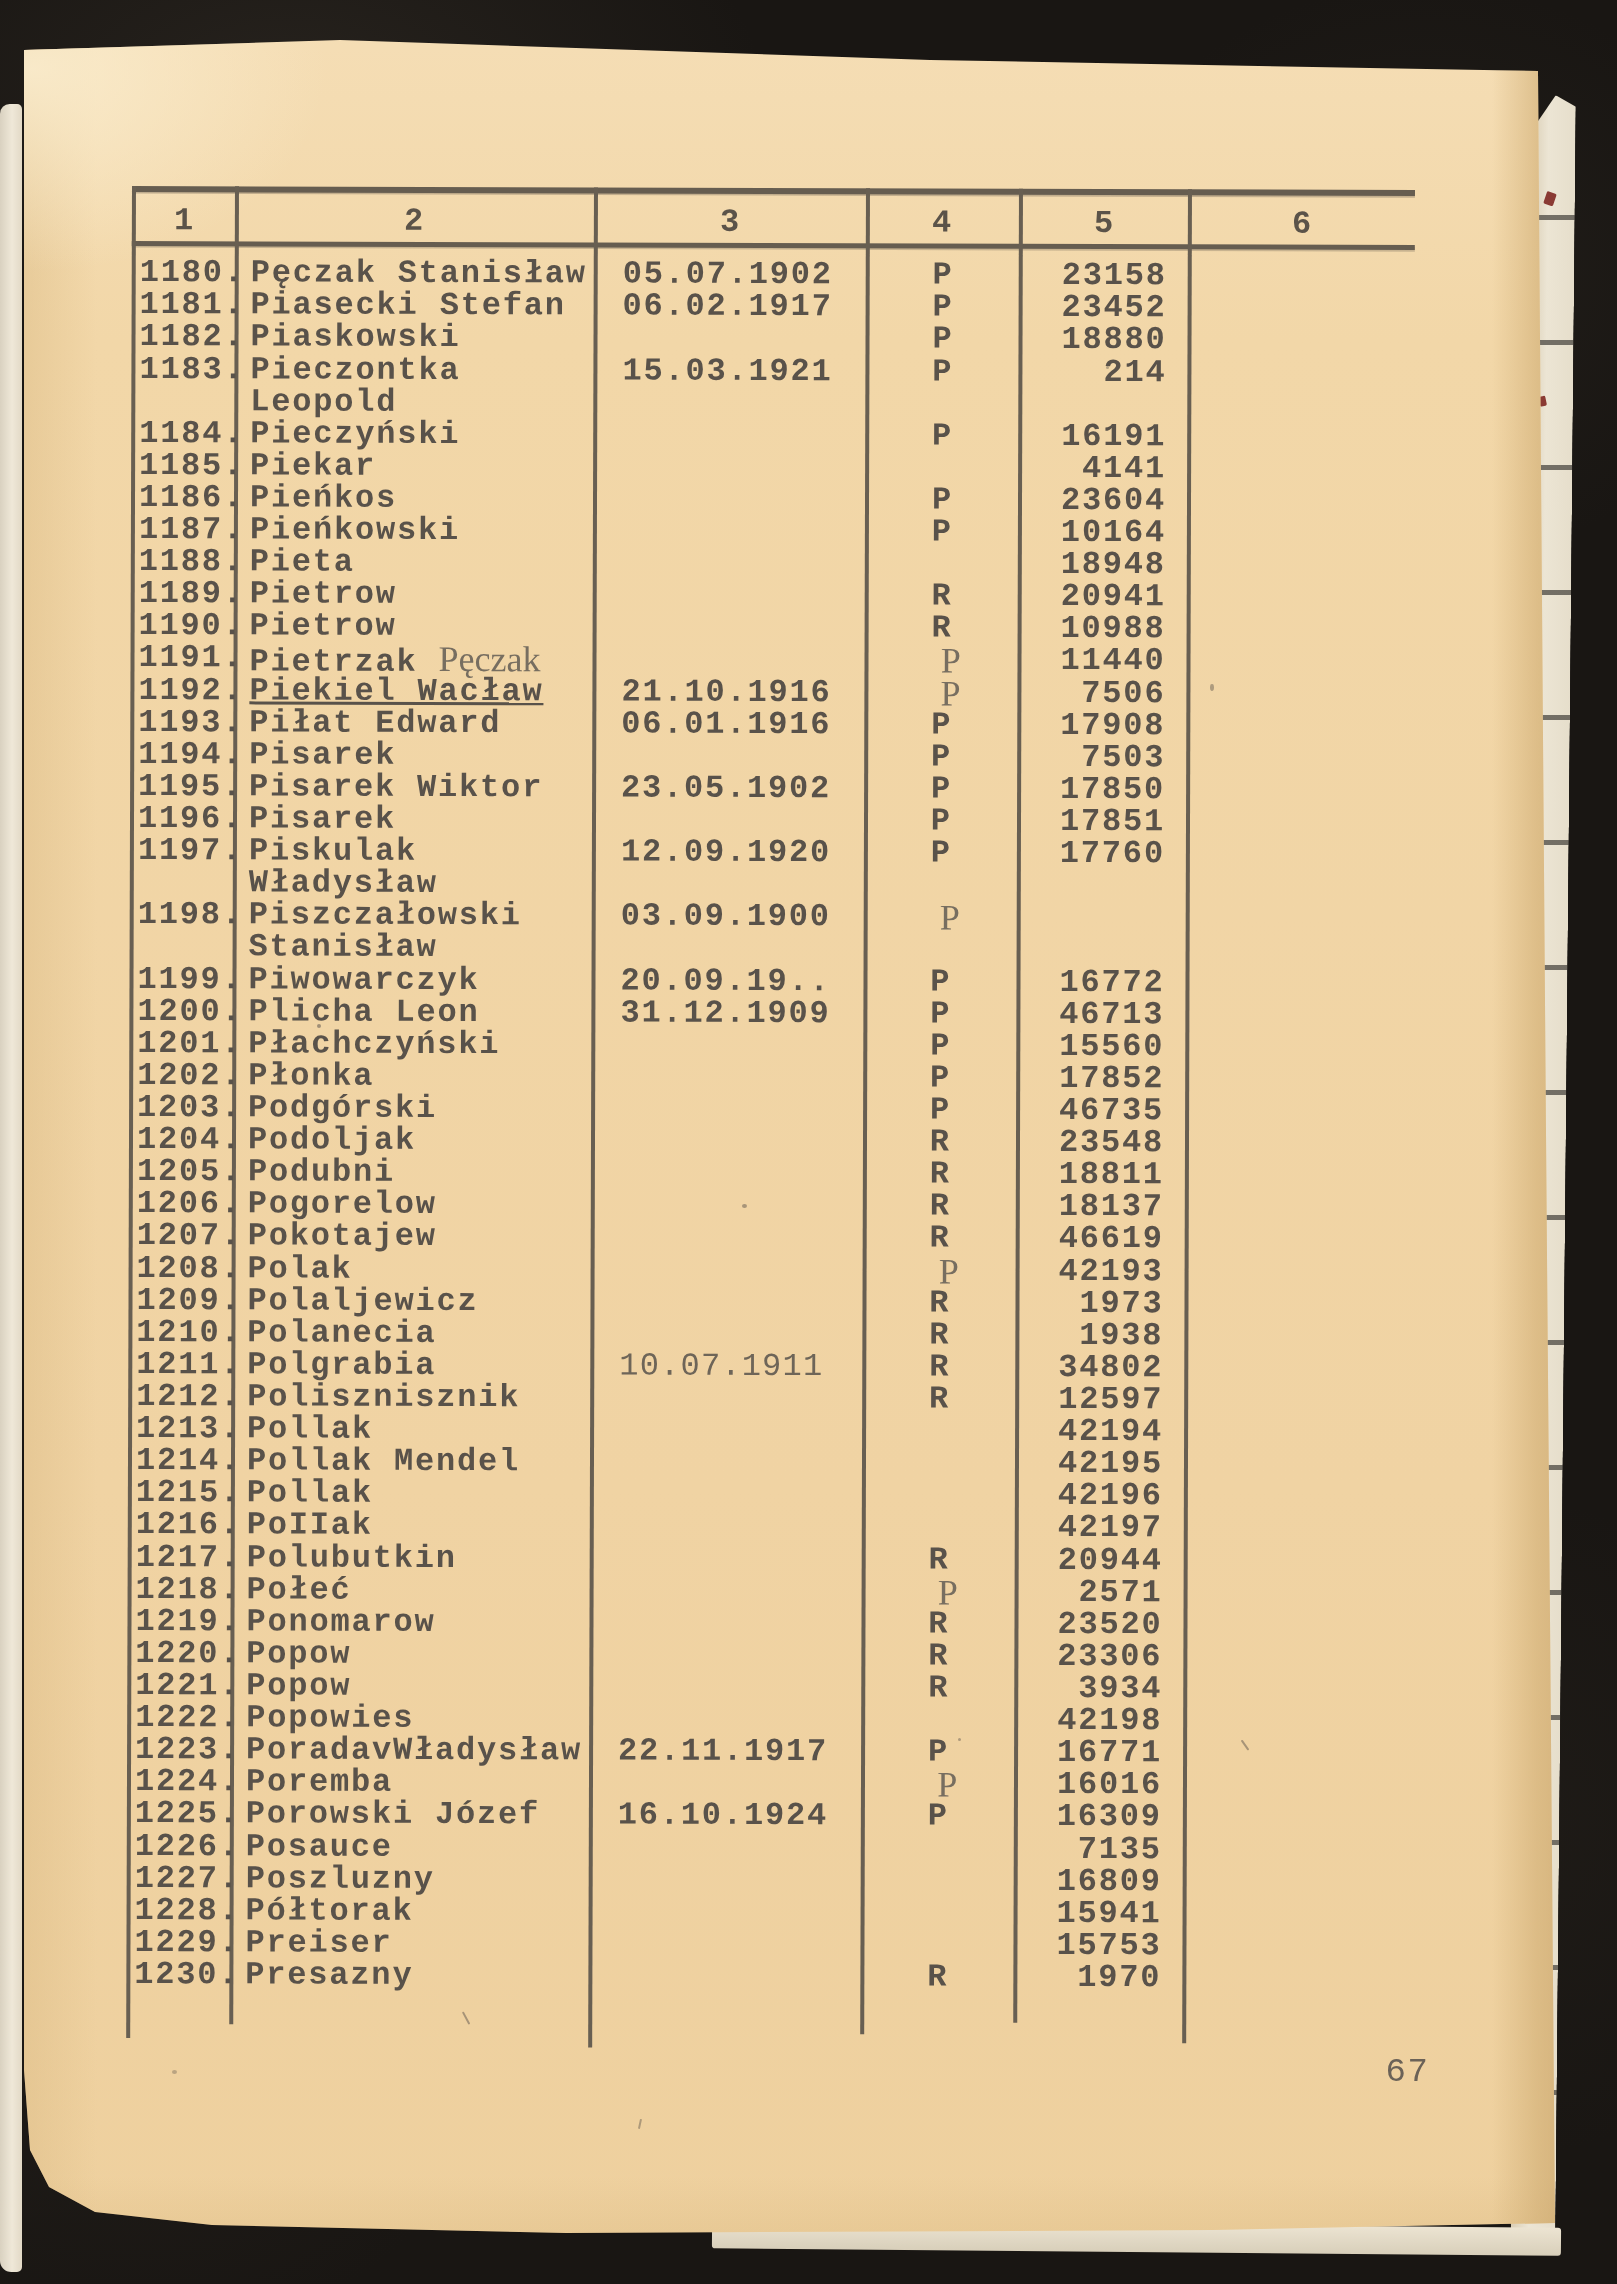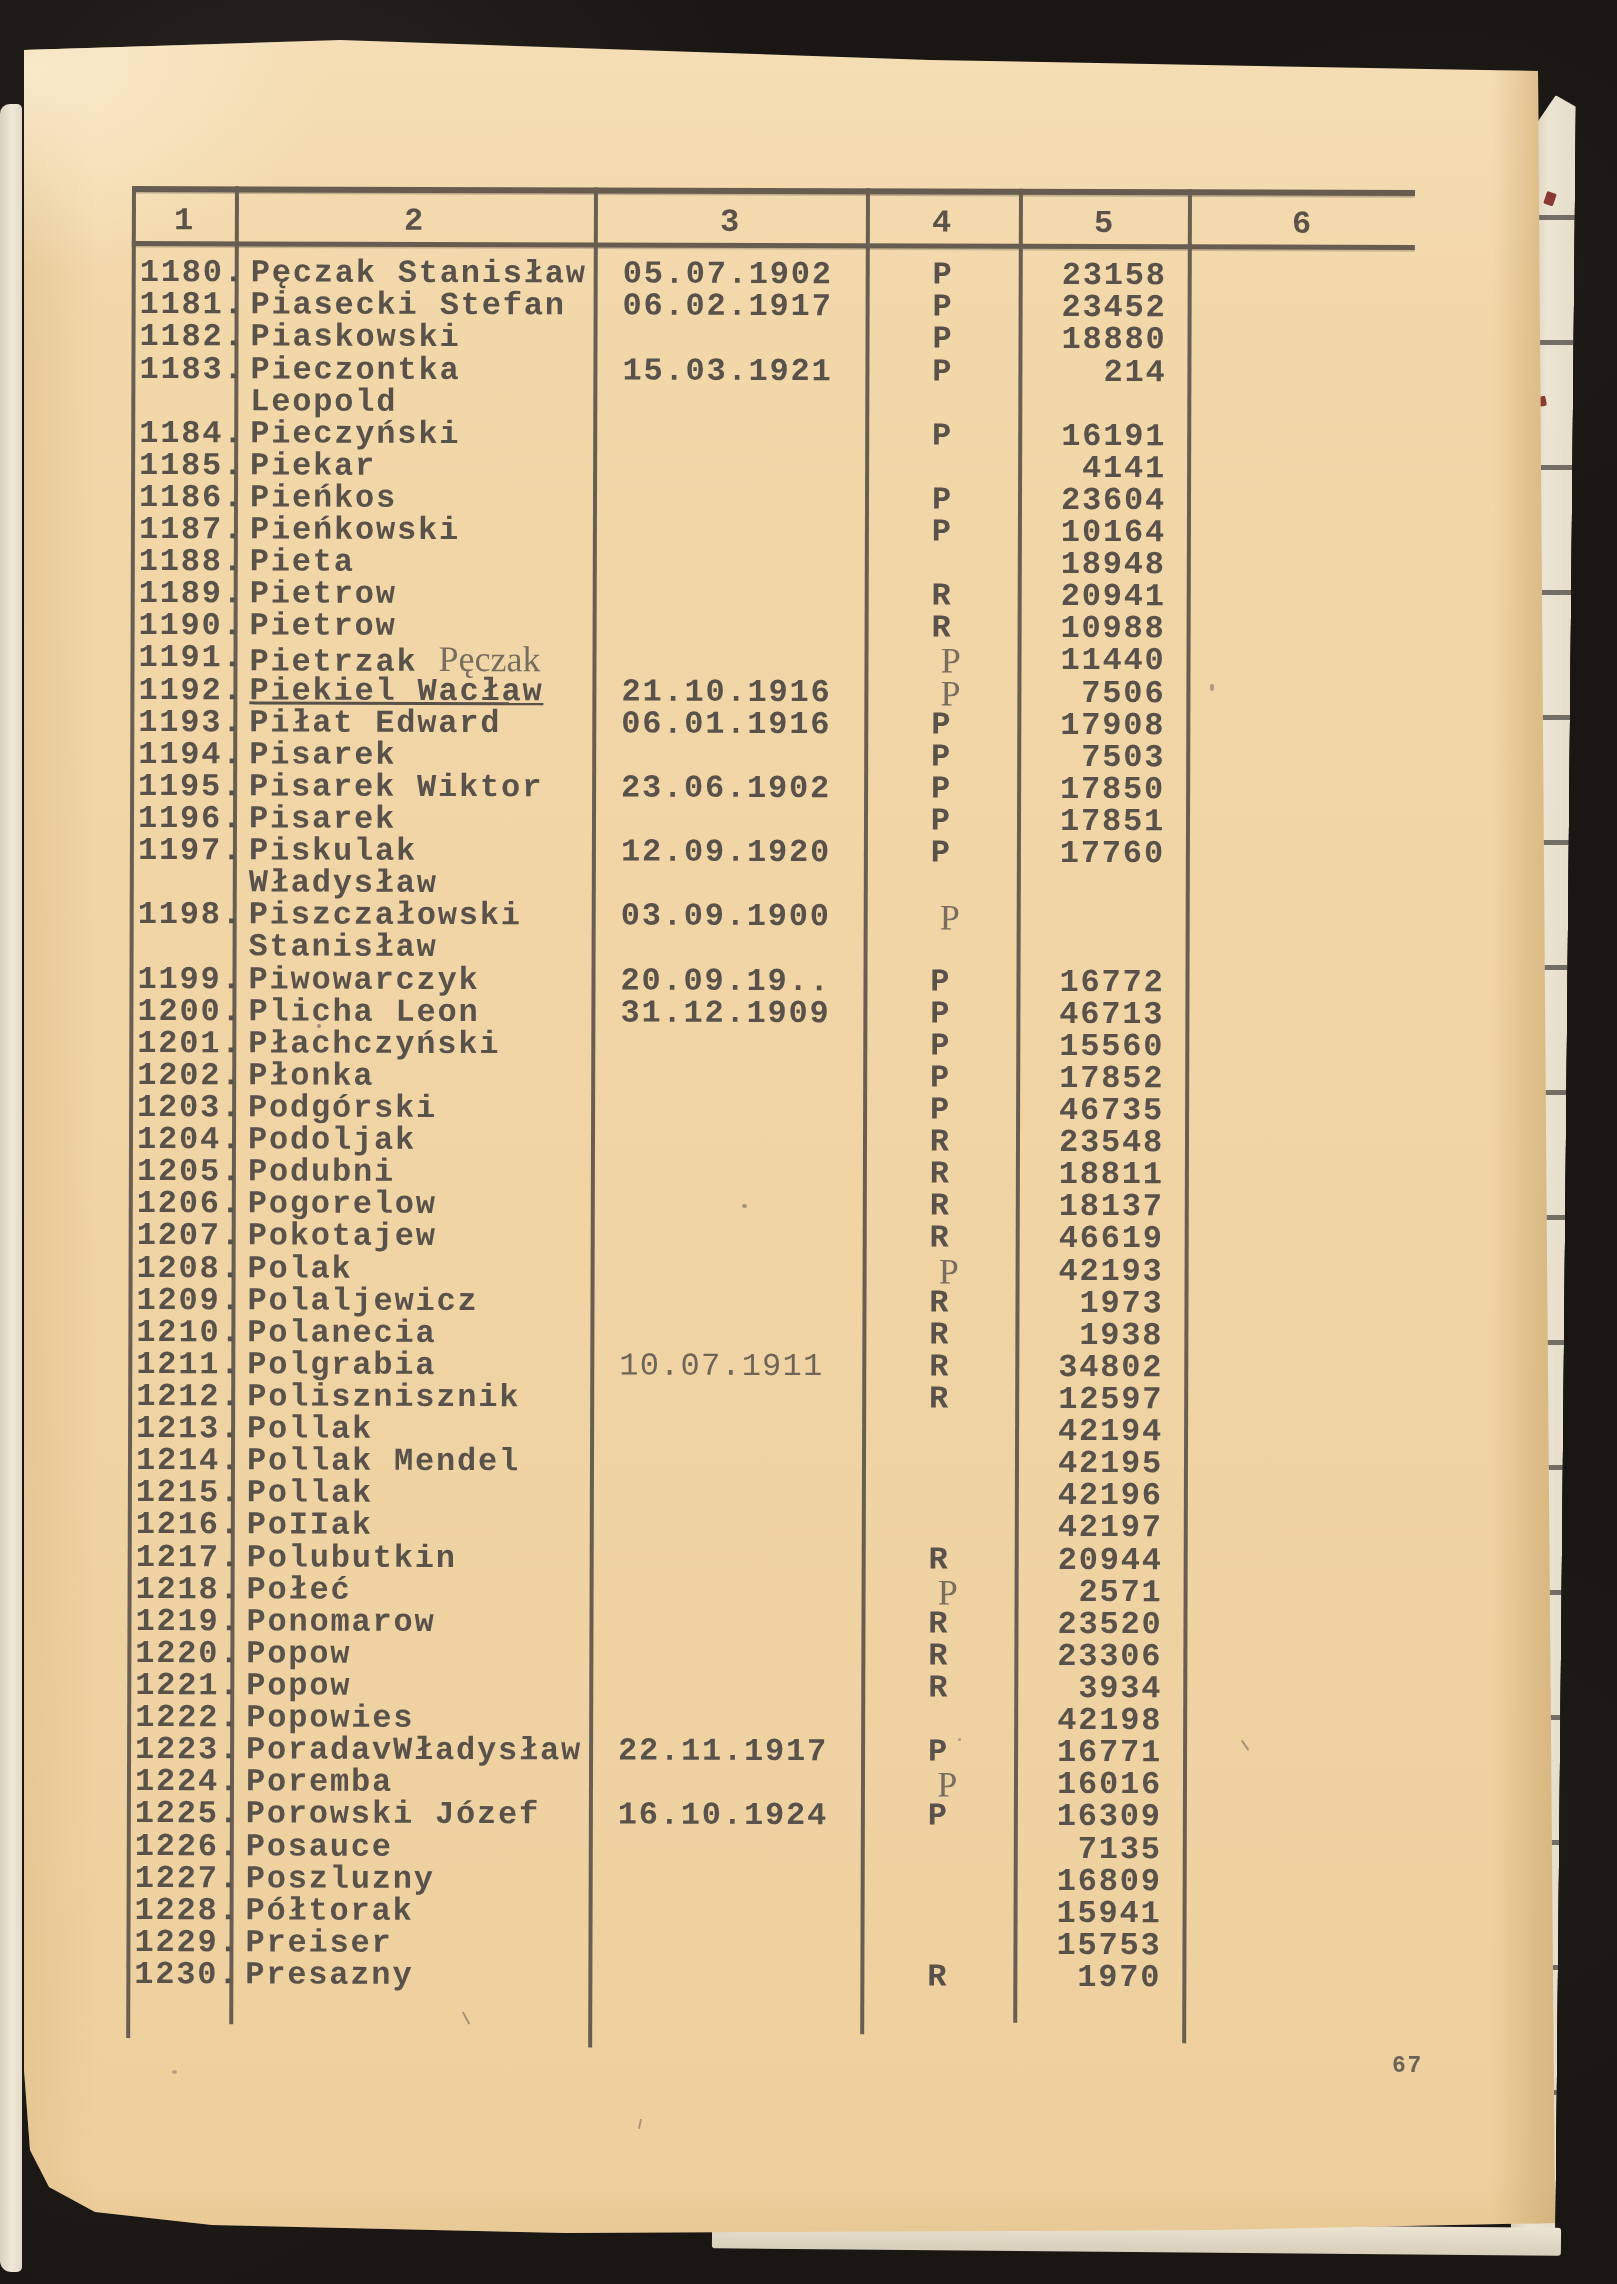--- a/index.html
+++ b/index.html
@@ -78,21 +78,21 @@
   .cell.reg{width:194px;text-align:right;}
   .lt{ 
     font-family:"Liberation Serif","DejaVu Serif",serif;
     font-weight:500;font-size:36px;letter-spacing:0;color:#776e60;
   }
   .cell.mark.lt{transform:translateX(9.7px);}
   .cell.dl{font-weight:400;color:#6e6558;letter-spacing:1.2px;}
   
   .pageno{
     position:absolute;left:1359px;top:2053px;width:97px;text-align:center;
-    font-size:23px;font-weight:700;color:#6b6257;letter-spacing:1.6px;
+    font-size:34px;font-weight:400;color:#6b6257;letter-spacing:1.6px;
   }
   
   .sp{position:absolute;background:#6b6156;border-radius:50%;}
   .sp.ln{border-radius:0.8px;}
 </style>
 </head>
 <body>
 
 <div class="backdrop"></div>
 
@@ -217,21 +217,21 @@
         </div>
         <div>
           <div class="cell " style="left: 8px; top: 553px;">1194.</div>
           <div class="cell " style="left: 119px; top: 553px;">Pisarek</div>
           <div class="cell mark" style="left: 758px; top: 553px;">P</div>
           <div class="cell reg" style="left: 841px; top: 553px;">7503</div>
         </div>
         <div>
           <div class="cell " style="left: 8px; top: 585px;">1195.</div>
           <div class="cell " style="left: 119px; top: 585px;">Pisarek Wiktor</div>
-          <div class="cell " style="left: 491px; top: 585px;">23.06.1902</div>
+          <div class="cell " style="left: 491px; top: 585px;">23.05.1902</div>
           <div class="cell mark" style="left: 758px; top: 585px;">P</div>
           <div class="cell reg" style="left: 841px; top: 585px;">17850</div>
         </div>
         <div>
           <div class="cell " style="left: 8px; top: 617px;">1196.</div>
           <div class="cell " style="left: 119px; top: 617px;">Pisarek</div>
           <div class="cell mark" style="left: 758px; top: 617px;">P</div>
           <div class="cell reg" style="left: 841px; top: 617px;">17851</div>
         </div>
         <div>

